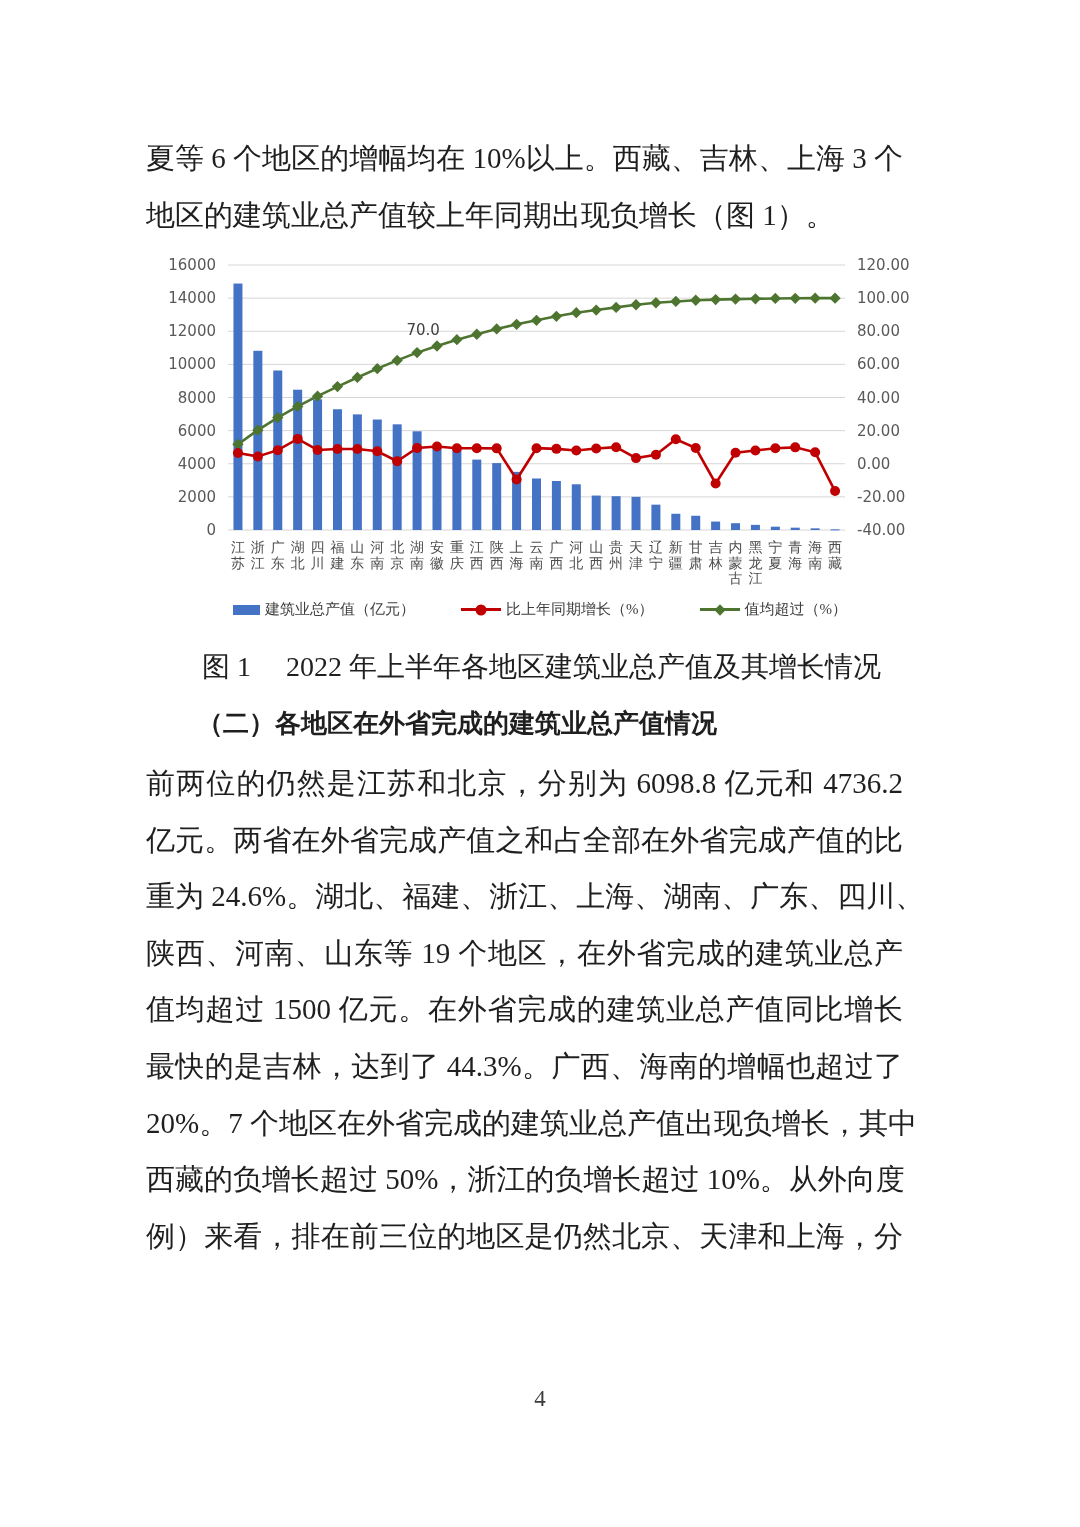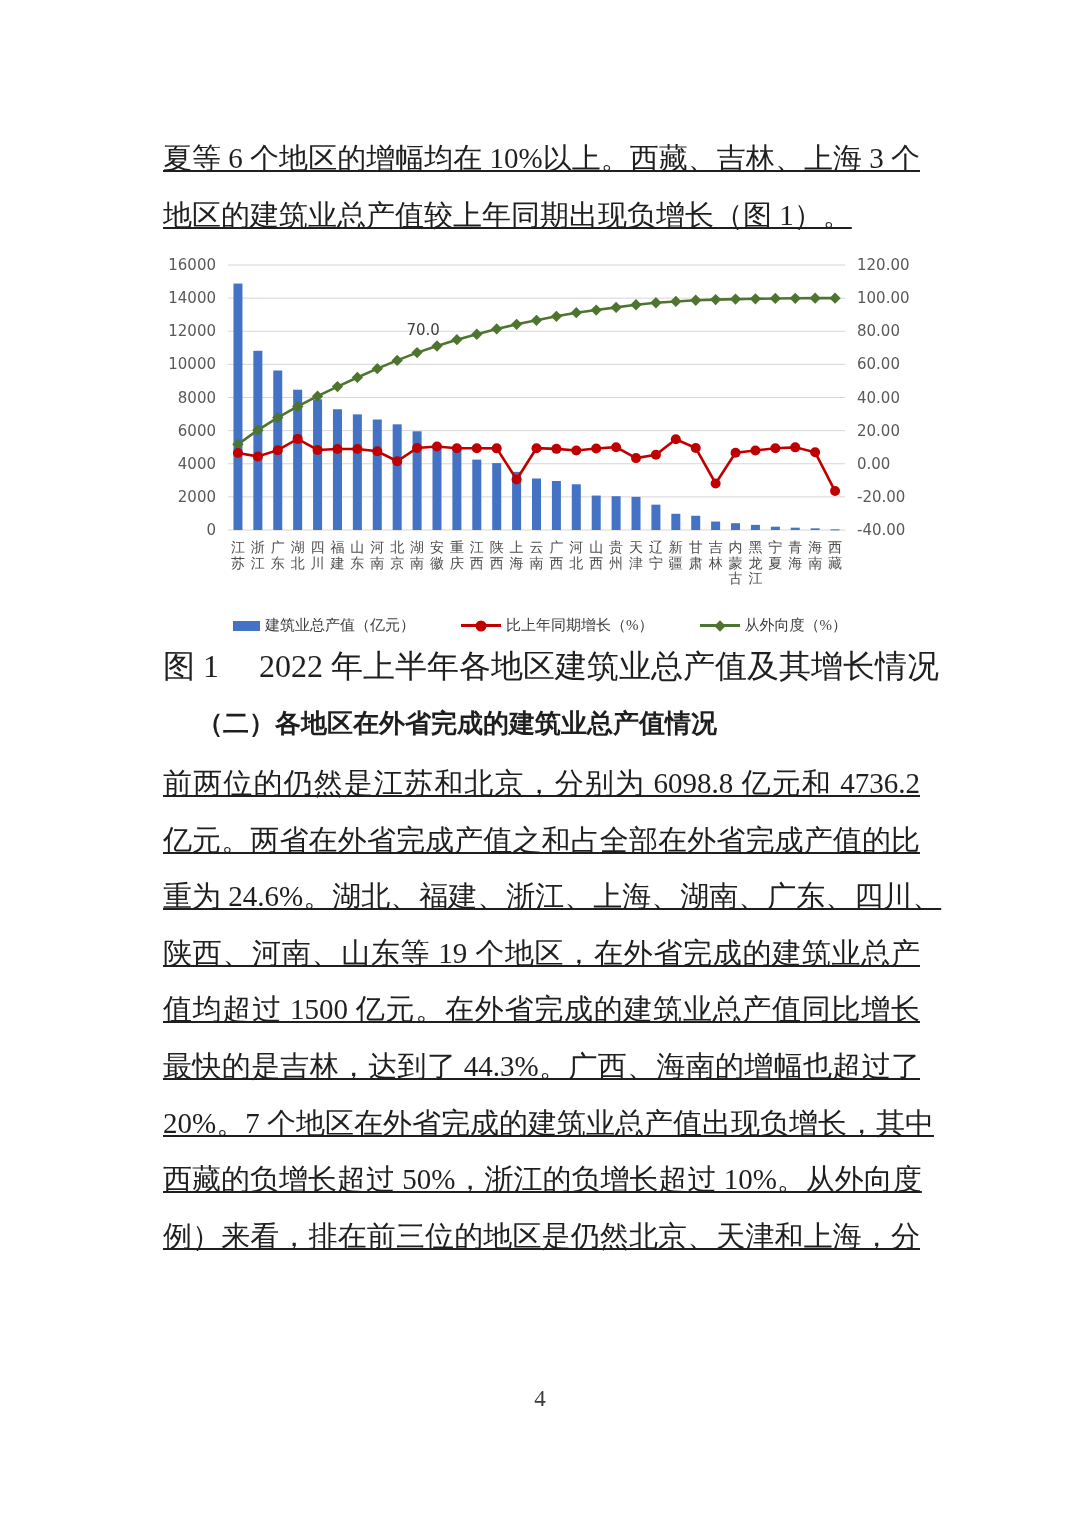--- a/index.html
+++ b/index.html
@@ -3,33 +3,33 @@
 <meta charset="utf-8">
 <style>
   html,body{margin:0;padding:0;}
   body{
     width:1080px;height:1527px;background:#ffffff;
     font-family:"Liberation Serif","DejaVu Serif",serif;
     color:#1f1f1f;position:relative;overflow:hidden;
   }
   .abs{position:absolute;}
   
-  .textblock{left:163px;width:757px;font-size:29px;line-height:57px;text-decoration:underline;}
+  .textblock{left:146px;width:757px;font-size:29px;line-height:57px;}
   .tline{text-align:justify;text-align-last:justify;white-space:nowrap;}
   .tline.plain{text-align:center;text-align-last:left;}
   .tline.indent{text-indent:58px;}
   .caption{left:163px;width:757px;top:638px;height:57px;line-height:57px;
-    font-size:32px;text-align:center;white-space:nowrap;}
+    font-size:28px;text-align:center;white-space:nowrap;}
   .heading{left:163px;width:757px;top:694px;height:60px;line-height:60px;
     font-size:26px;font-weight:bold;padding-left:34px;box-sizing:border-box;white-space:nowrap;}
   .pageno{left:0;width:1080px;top:1386px;text-align:center;font-size:23px;color:#3c3c3c;}
   
   .chart{left:150px;top:250px;width:780px;height:382px;}
   .chart svg{position:absolute;left:0;top:0;}
-  .legend{position:absolute;left:0;top:366px;width:780px;display:flex;
+  .legend{position:absolute;left:0;top:350px;width:780px;display:flex;
     justify-content:center;align-items:center;gap:46px;
     font-size:15px;color:#3d3d3d;font-family:"Liberation Serif","DejaVu Serif",serif;}
   .legend .item{display:flex;align-items:center;gap:5px;white-space:nowrap;}
   .sw-bar{display:inline-block;width:27px;height:10px;}
   .lseg{display:inline-block;width:40px;height:3px;position:relative;}
   .lseg .dot{position:absolute;left:50%;top:50%;transform:translate(-50%,-50%);
     width:11px;height:11px;border-radius:50%;}
   .lseg .dia{position:absolute;left:50%;top:50%;transform:translate(-50%,-50%) rotate(45deg);
     width:8px;height:8px;}
   .tick{font-family:"DejaVu Sans","Liberation Sans",sans-serif;font-size:15px;fill:#595959;}
@@ -256,21 +256,21 @@
       <span class="item">
         <span class="lseg" style="background: rgb(192, 0, 0);">
           <i class="dot" style="background: rgb(192, 0, 0);"></i>
         </span>
         <span>比上年同期增长（%）</span>
       </span>
       <span class="item">
         <span class="lseg" style="background: rgb(78, 117, 48);">
           <i class="dia" style="background: rgb(78, 117, 48);"></i>
         </span>
-        <span>从外向度（%）</span>
+        <span>值均超过（%）</span>
       </span>
     </div>
 </div>
 
 <div class="abs caption">图 1　 2022 年上半年各地区建筑业总产值及其增长情况</div>
 <div class="abs heading">（二）各地区在外省完成的建筑业总产值情况</div>
 
 <div class="abs textblock" style="top:755px;line-height:56.6px;">
   <div class="tline">前两位的仍然是江苏和北京，分别为 6098.8 亿元和 4736.2</div>
   <div class="tline">亿元。两省在外省完成产值之和占全部在外省完成产值的比</div>

